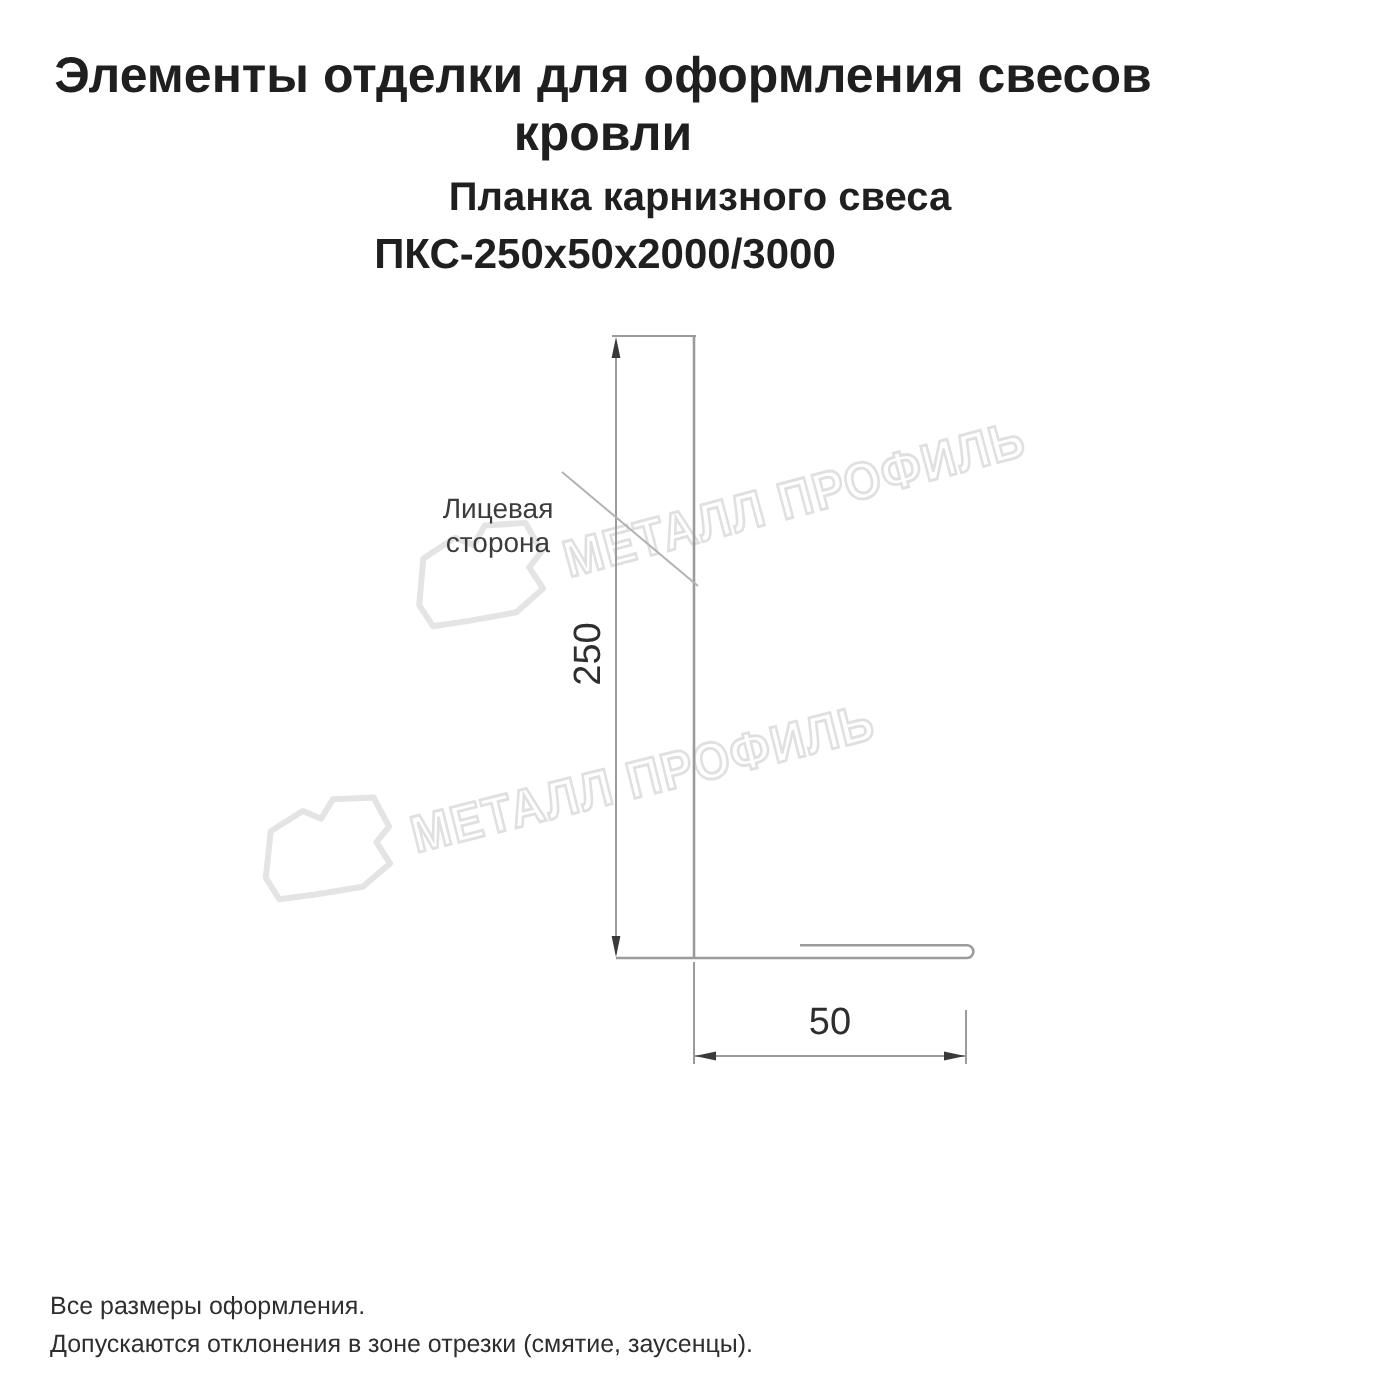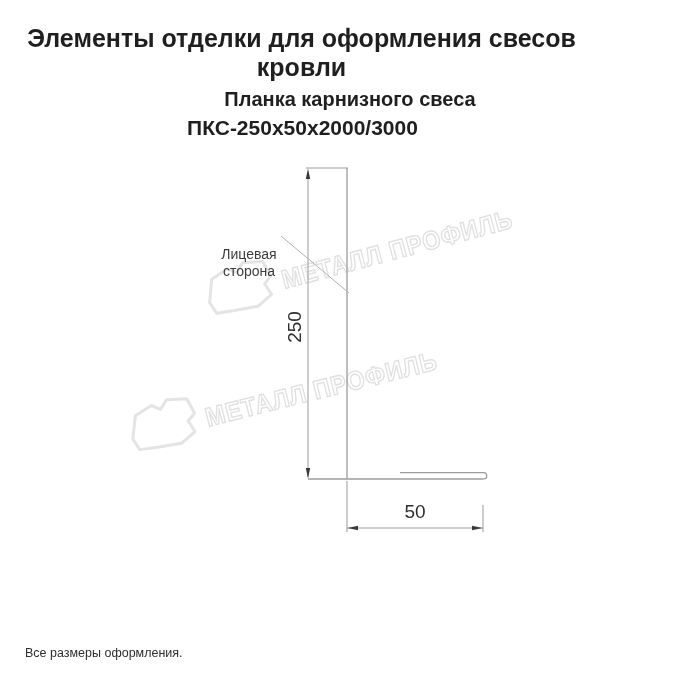--- a/index.html
+++ b/index.html
@@ -79,15 +79,16 @@
     <polygon class="arrow" points="347.5,528 358,525.8 358,530.2"></polygon>
     <polygon class="arrow" points="482.5,528 472,525.8 472,530.2"></polygon>
   </svg>
 
   <div class="face-label">Лицевая сторона</div>
   <div class="dim-v">250</div>
   <div class="dim-h">50</div>
 
   <div class="footer">
     <div>Все размеры оформления.</div>
+    <div>Допускаются отклонения в зоне отрезки (смятие, заусенцы).</div>
   </div>
 
 </div>
 
 </body></html>

